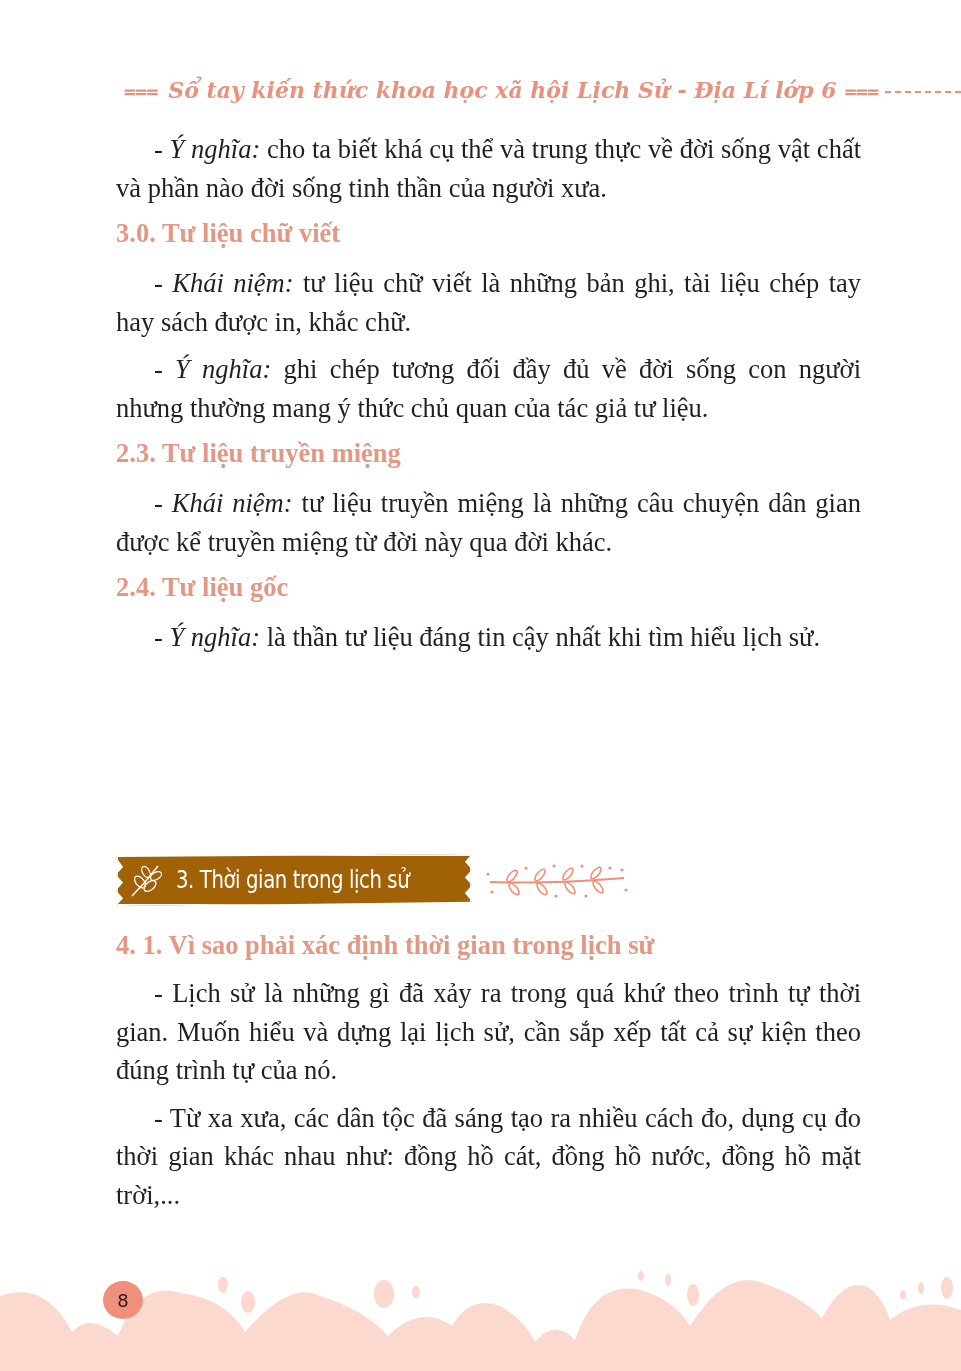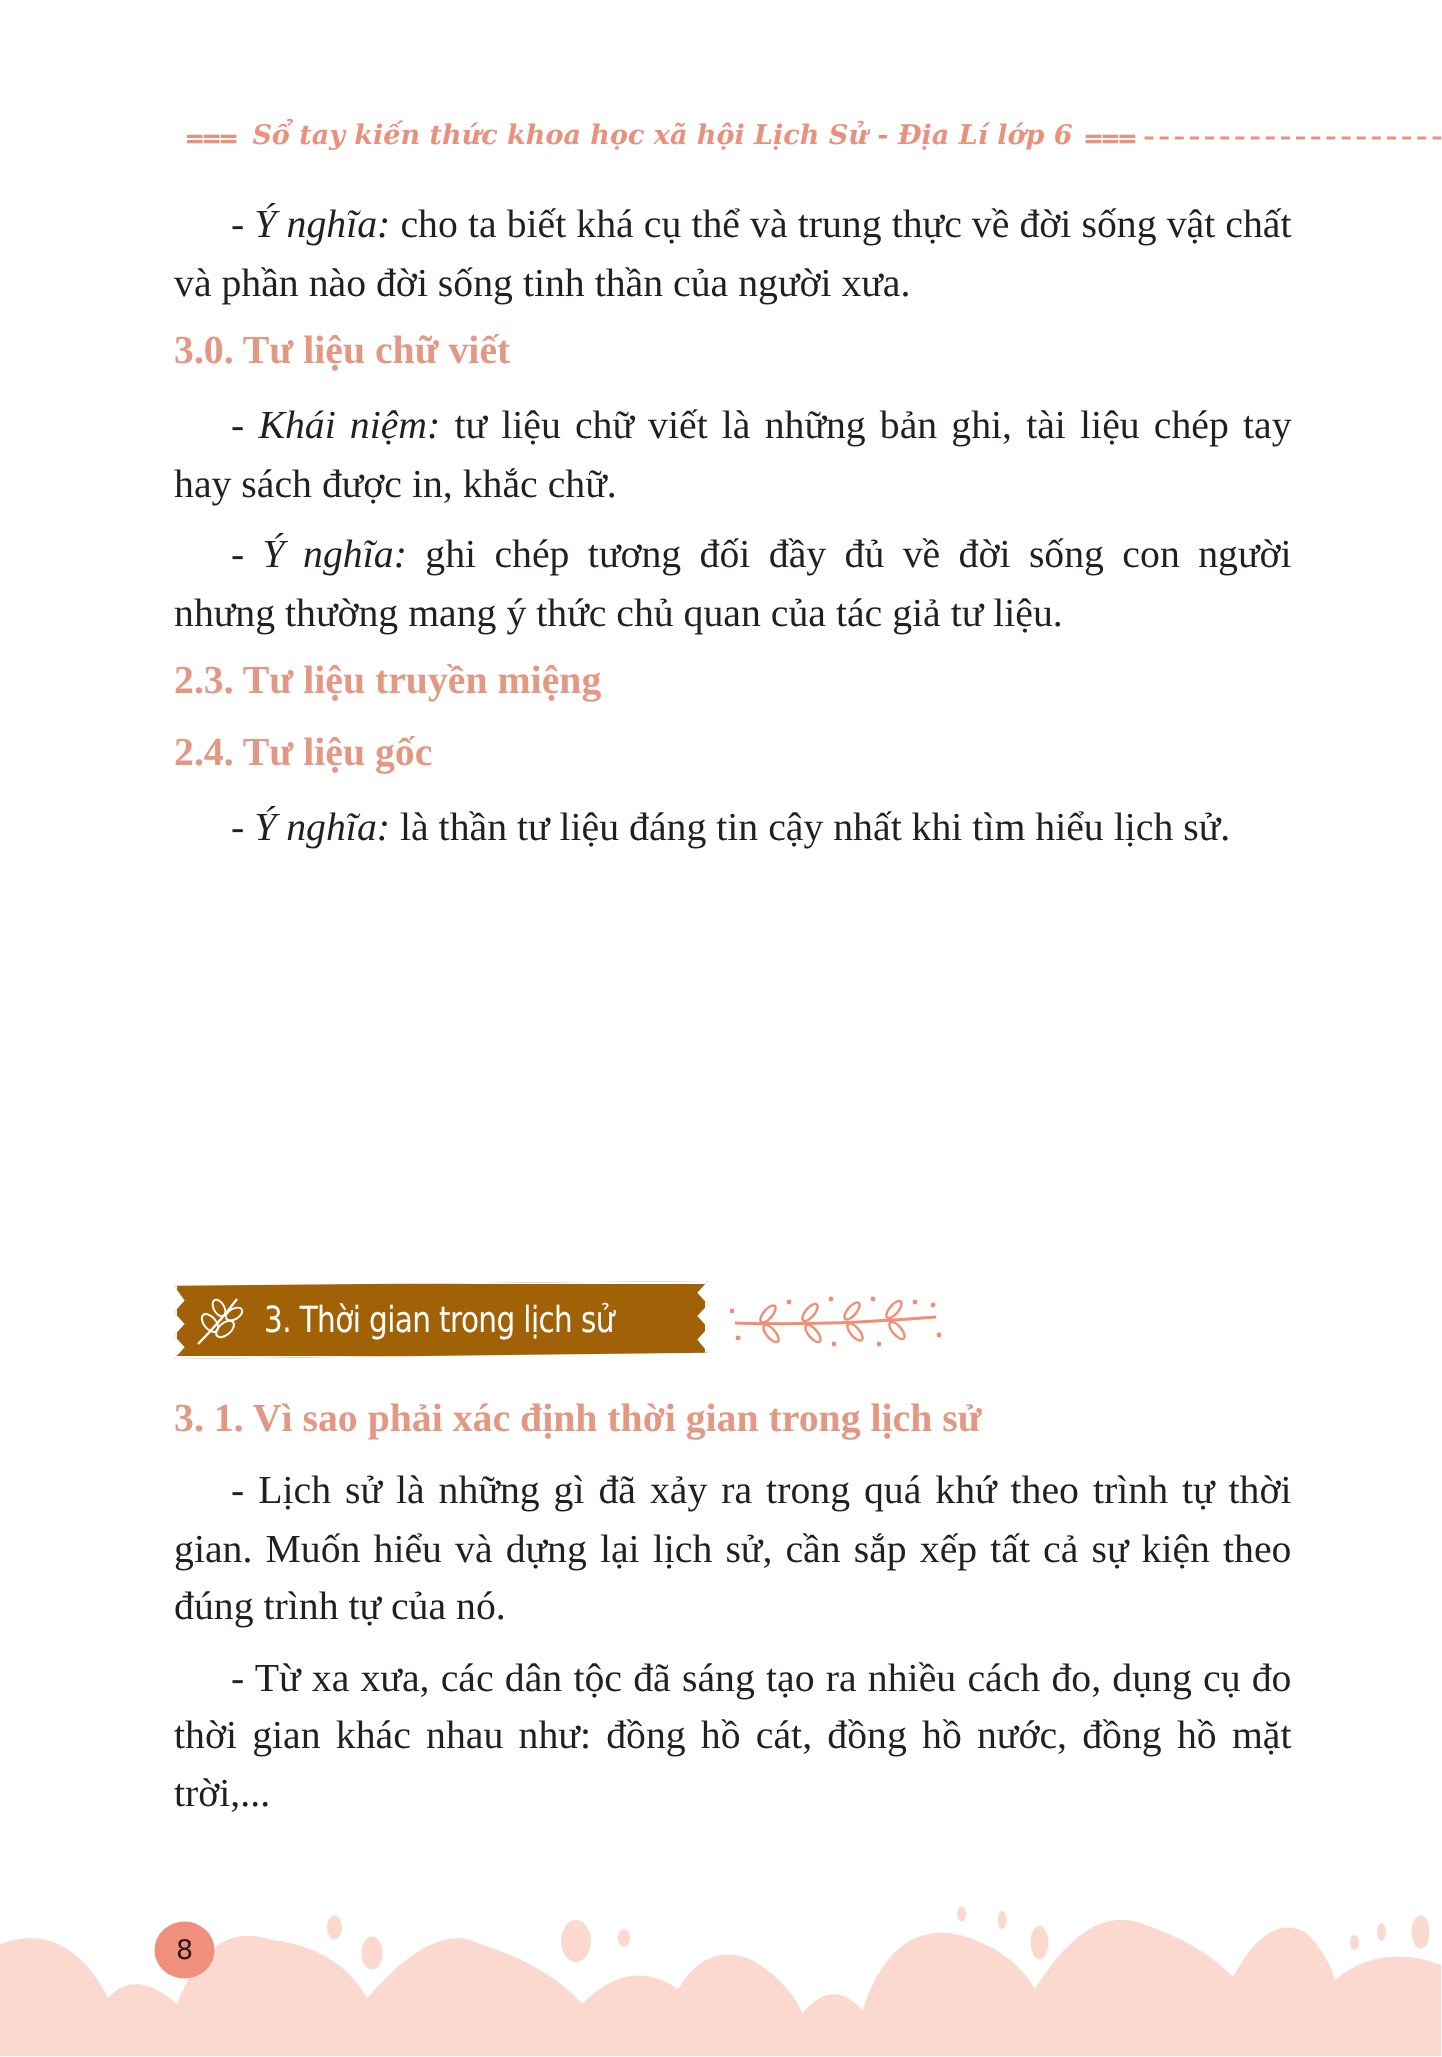--- a/index.html
+++ b/index.html
@@ -9,21 +9,21 @@
     font-family: "Liberation Serif", "DejaVu Serif", serif;
     color: #231f20;
   }
   .header {
     position: absolute; left: 124px; top: 70px; width: 837px; height: 40px;
     display: flex; align-items: center;
   }
   .header .deco { color: #e8917c; font-size: 20px; font-family: "DejaVu Sans", sans-serif; font-weight: bold; margin-right: 10px; }
   .header .title {
     color: #e8917c; font-style: italic; font-weight: bold;
-    font-family: "DejaVu Serif", serif; font-size: 18px; white-space: nowrap;
+    font-family: "DejaVu Serif", serif; font-size: 22px; white-space: nowrap;
   }
   .header .deco2 { color: #e8917c; font-size: 20px; font-family: "DejaVu Sans", sans-serif; font-weight:bold; margin: 0 6px 0 8px; }
   .header .dashes { flex: 1; border-top: 2px dashed #e8917c; margin-top: 3px; margin-right: 0; }
 
   .content { position: absolute; left: 116px; top: 130px; width: 745px; }
   .para {
     font-size: 26.5px; line-height: 38.5px; text-align: justify;
     text-indent: 38px; margin: 0 0 9px 0;
   }
   .para i { }
@@ -68,20 +68,21 @@
 </div>
 
 <div class="content">
   <p class="para"><span>- </span><i>Ý nghĩa:</i><span> cho ta biết khá cụ thể và trung thực về đời sống vật chất và phần nào đời sống tinh thần của người xưa.</span></p>
 
   <div class="h2">3.0. Tư liệu chữ viết</div>
   <p class="para"><span>- </span><i>Khái niệm:</i><span> tư liệu chữ viết là những bản ghi, tài liệu chép tay hay sách được in, khắc chữ.</span></p>
   <p class="para"><span>- </span><i>Ý nghĩa:</i><span> ghi chép tương đối đầy đủ về đời sống con người nhưng thường mang ý thức chủ quan của tác giả tư liệu.</span></p>
 
   <div class="h2">2.3. Tư liệu truyền miệng</div>
+  <p class="para"><span>- </span><i>Khái niệm:</i><span> tư liệu truyền miệng là những câu chuyện dân gian được kể truyền miệng từ đời này qua đời khác.</span></p>
 
   <div class="h2">2.4. Tư liệu gốc</div>
   <p class="para"><span>- </span><i>Ý nghĩa:</i><span> là thần tư liệu đáng tin cậy nhất khi tìm hiểu lịch sử.</span></p>
 </div>
 
 <div class="banner-row">
   <div class="banner">
     <svg class="leaf" viewBox="0 0 40 40">
       <path d="M6 36 Q20 22 32 6" stroke="#fff" stroke-width="1.5" fill="none"></path>
       <ellipse cx="14" cy="22" rx="4" ry="7" transform="rotate(-40 14 22)" stroke="#fff" stroke-width="1.3" fill="none"></ellipse>
@@ -111,21 +112,21 @@
       <circle cx="100" cy="6" r="1.6"></circle>
         <circle cx="128" cy="8" r="1.6"></circle>
       <circle cx="74" cy="36" r="1.6"></circle>
         <circle cx="104" cy="36" r="1.6"></circle>
       <circle cx="144" cy="30" r="1.6"></circle>
         <circle cx="140" cy="10" r="1.6"></circle>
     </g>
   </svg>
 </div>
 
-<div class="h3">3. 1. Vì sao phải xác định thời gian trong lịch sử</div>
+<div class="h3">4. 1. Vì sao phải xác định thời gian trong lịch sử</div>
 
 <div class="content2">
   <p class="para">- Lịch sử là những gì đã xảy ra trong quá khứ theo trình tự thời gian. Muốn hiểu và dựng lại lịch sử, cần sắp xếp tất cả sự kiện theo đúng trình tự của nó.</p>
   <p class="para">- Từ xa xưa, các dân tộc đã sáng tạo ra nhiều cách đo, dụng cụ đo thời gian khác nhau như: đồng hồ cát, đồng hồ nước, đồng hồ mặt trời,...</p>
 </div>
 
 <svg class="footer" viewBox="0 0 961 131" preserveAspectRatio="none">
   <path fill="#fbd9cf" d="M0 56 Q45 40 72 92 Q90 72 118 96 Q140 40 180 53 Q225 58 245 92 Q290 40 320 56 Q365 70 388 96 Q420 64 452 86 Q470 55 500 66 Q525 80 535 102 Q555 78 575 100 Q595 40 640 50 Q675 60 690 86 Q725 30 760 42 Q800 55 822 78 Q845 35 870 48 Q885 62 890 80 Q920 55 961 70 L961 131 L0 131 Z"></path>
   <g fill="#fbd9cf">
     <ellipse cx="223" cy="45" rx="5" ry="8"></ellipse>

